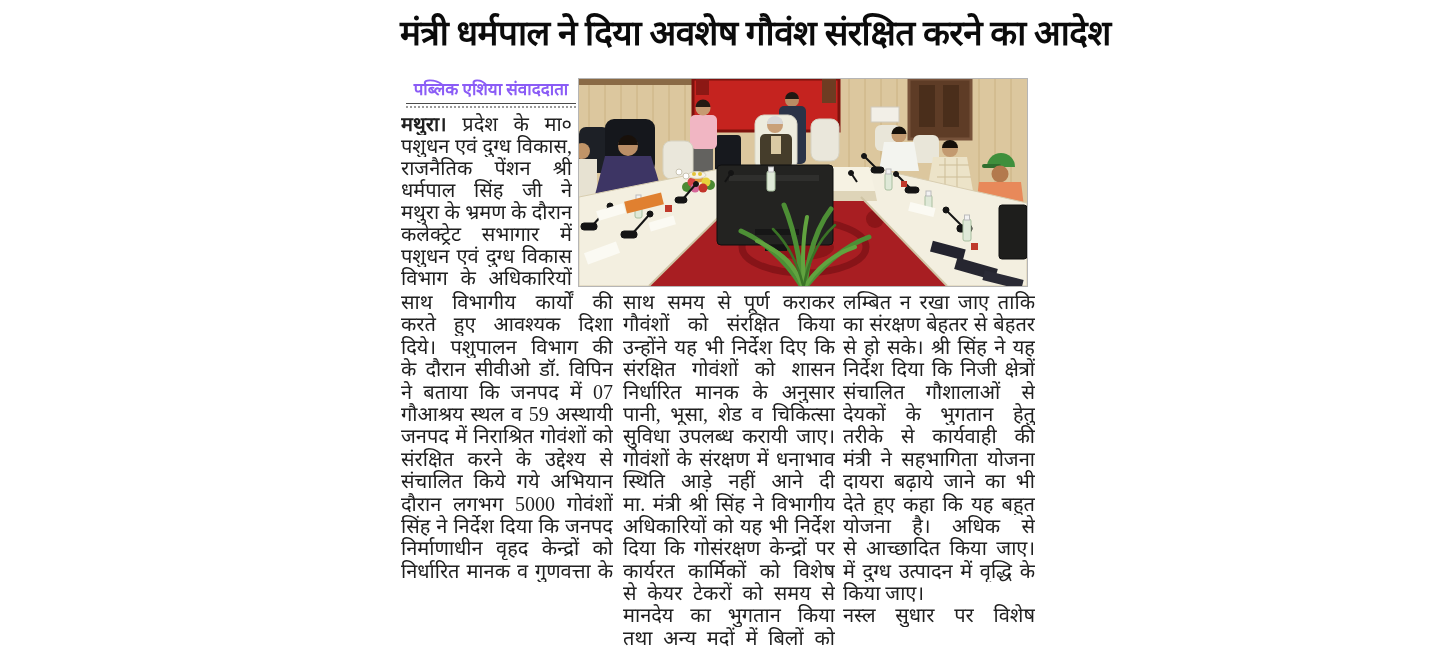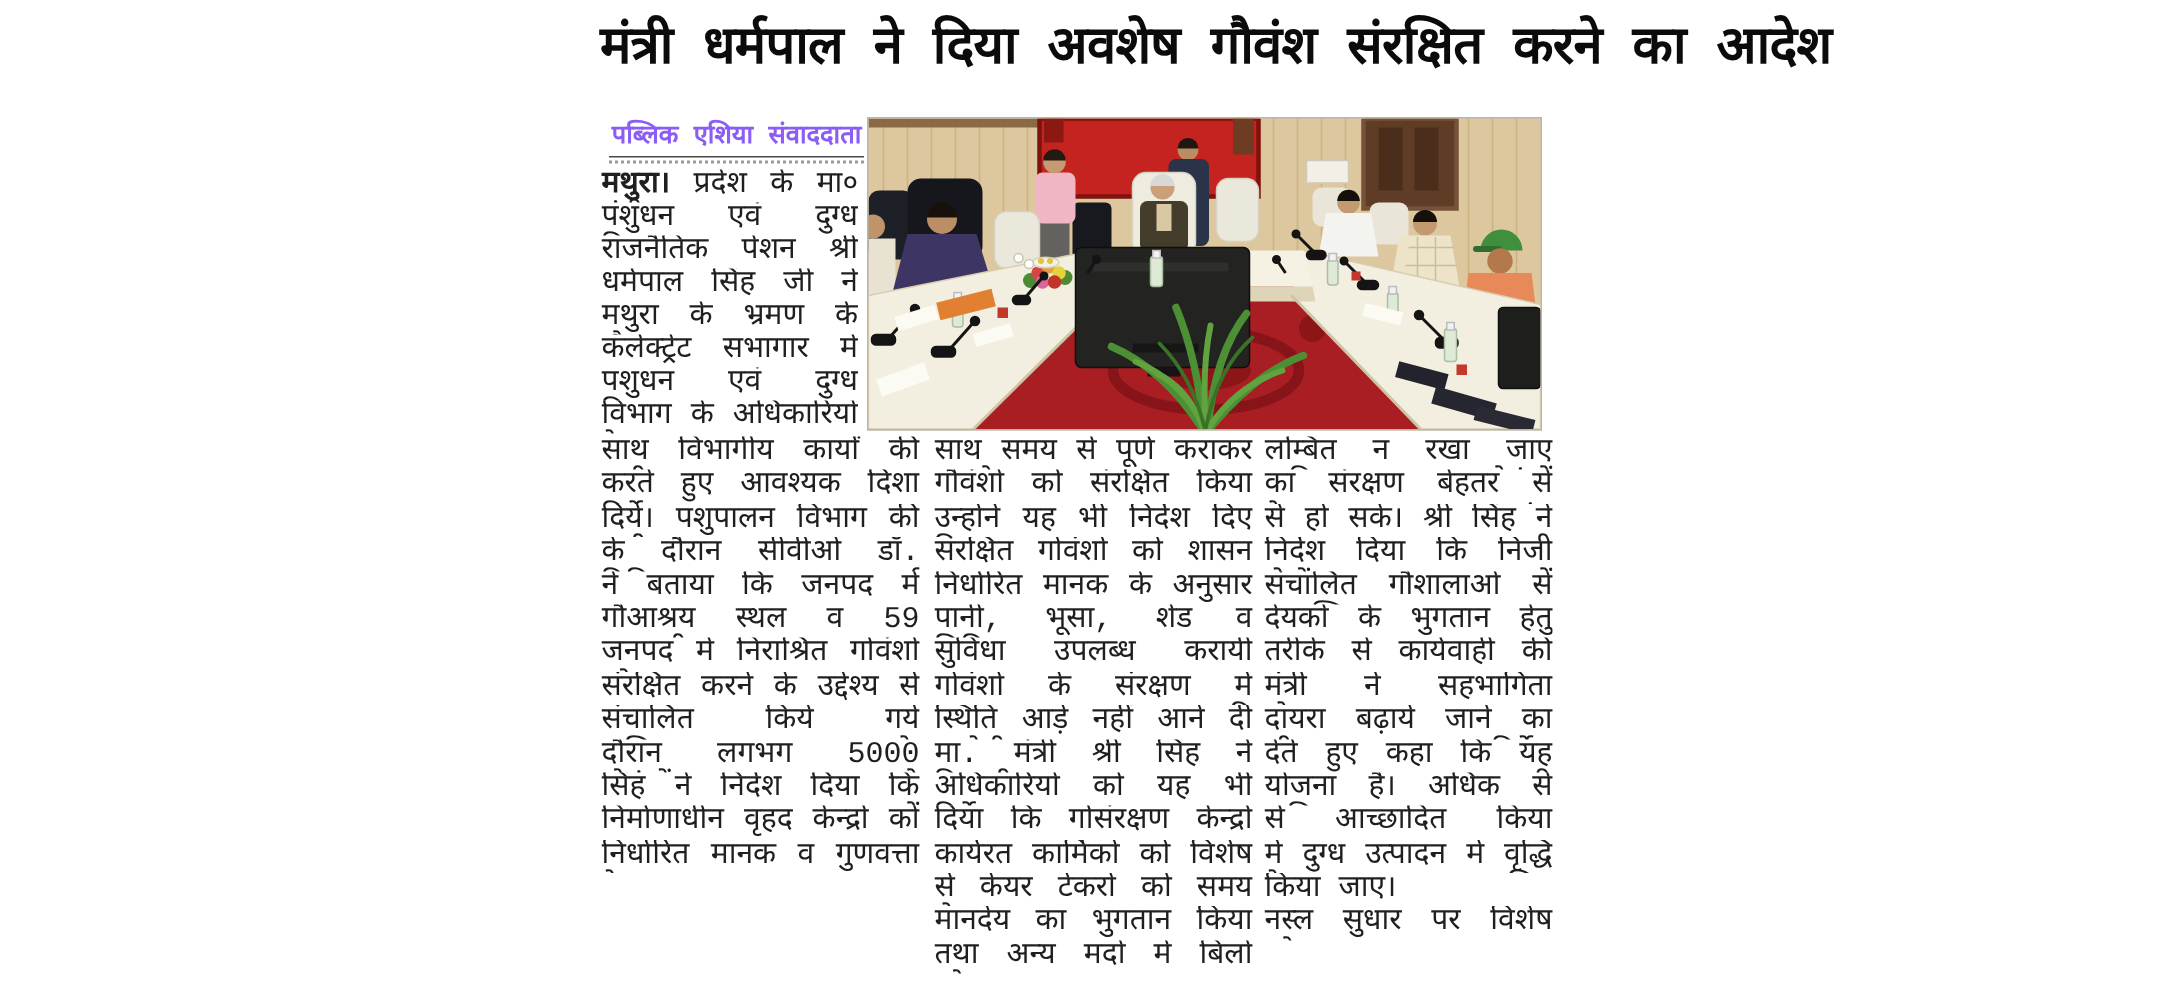--- a/index.html
+++ b/index.html
@@ -1,18 +1,18 @@
 <!DOCTYPE html>
 <html><head>
 <meta charset="utf-8">
 <style>
   html,body{margin:0;padding:0;background:#ffffff;}
   .page{
     position:relative;width:1358px;height:660px;background:#ffffff;overflow:hidden;
-    font-family:Liberation Mono, monospace;color:#1c1c1c;
+    font-family:Liberation Serif, serif;color:#1c1c1c;
   }
   .headline{
     position:absolute;left:400px;top:12px;width:632px;margin:0;
     text-align:center;font-size:35px;font-weight:700;color:#0b0b0b;
     line-height:1.25;white-space:nowrap;letter-spacing:-0.5px;
   }
   .byline-wrap{position:absolute;left:406px;top:77px;width:170px;}
   .byline{
     font-size:17px;font-weight:700;color:#8b5cf6;text-align:center;
     padding-bottom:3px;border-bottom:1.5px solid #4a4a4a;white-space:nowrap;

